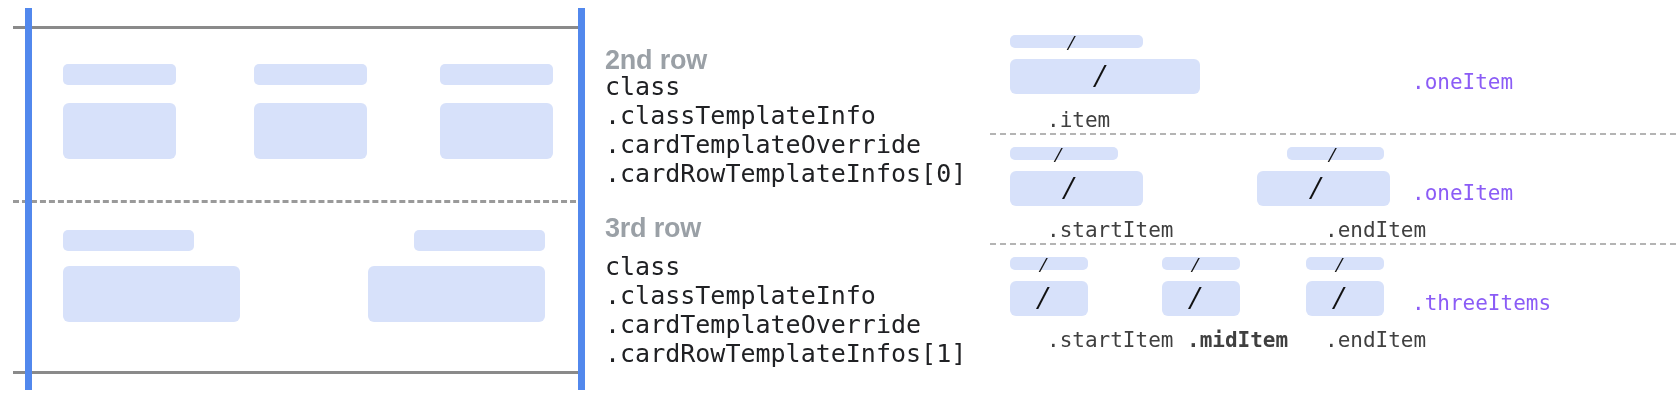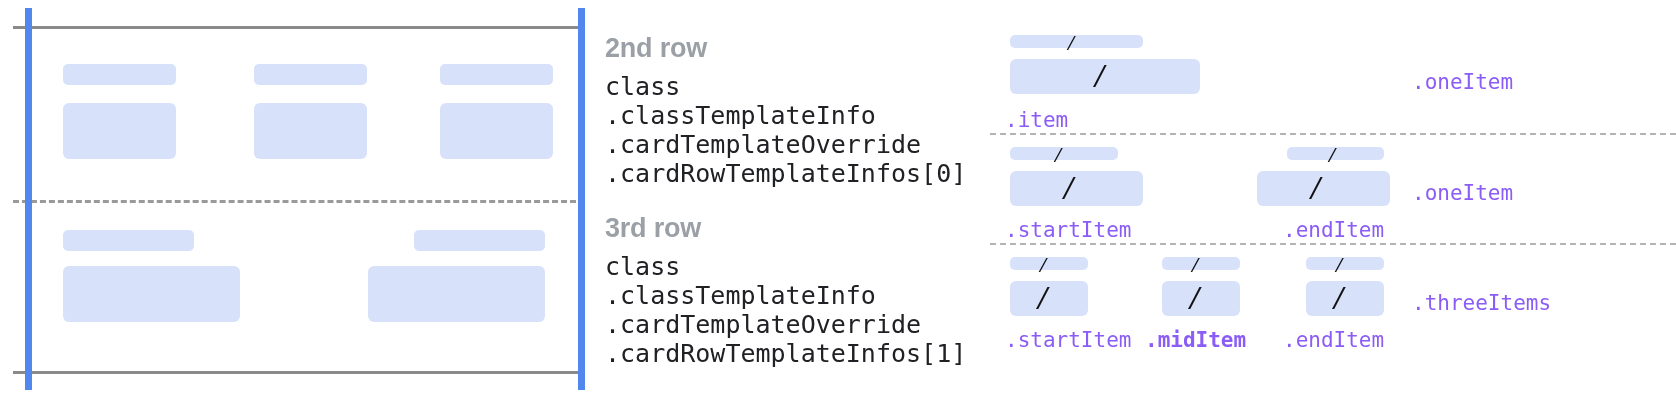--- a/index.html
+++ b/index.html
@@ -72,22 +72,23 @@
     font-style: italic;
     font-weight: bold;
     color: #111111;
     line-height: 1;
     pointer-events: none;
   }
   .caption {
     position: absolute;
     font-family: "DejaVu Sans Mono", "Liberation Mono", monospace;
     font-size: 21px;
-    color: #8b5cf6;
+    color: #404040;
     white-space: nowrap;
+    margin-left: 42px;
   }
   .rowlabel {
     position: absolute;
     font-family: "DejaVu Sans Mono", "Liberation Mono", monospace;
     font-size: 21px;
     color: #8b5cf6;
     white-space: nowrap;
   }
 </style>
 </head>
@@ -120,21 +121,21 @@
     <div class="blk" style="left:63px;top:66px;width:177px;height:56px;"></div>
 
     <div class="blk small" style="left:414px;top:30px;width:131px;height:21px;"></div>
     <div class="blk" style="left:368px;top:66px;width:177px;height:56px;"></div>
   </div>
 </div>
 
 <div class="abs" style="left:600px;top:0;width:380px;height:412px;">
 
   <div class="abs" style="left:0;top:0;width:380px;height:200px;">
-    <div class="annot-title" style="left:5px;top:33px;">2nd row</div>
+    <div class="annot-title" style="left:5px;top:45px;">2nd row</div>
     <div class="code-block" style="left:5px;top:72px;">class
 .classTemplateInfo
 .cardTemplateOverride
 .cardRowTemplateInfos[0]</div>
   </div>
 
   <div class="abs" style="left:0;top:200px;width:380px;height:212px;margin-top:8px;">
     <div class="annot-title" style="left:5px;top:5px;">3rd row</div>
     <div class="code-block" style="left:5px;top:44px;">class
 .classTemplateInfo

